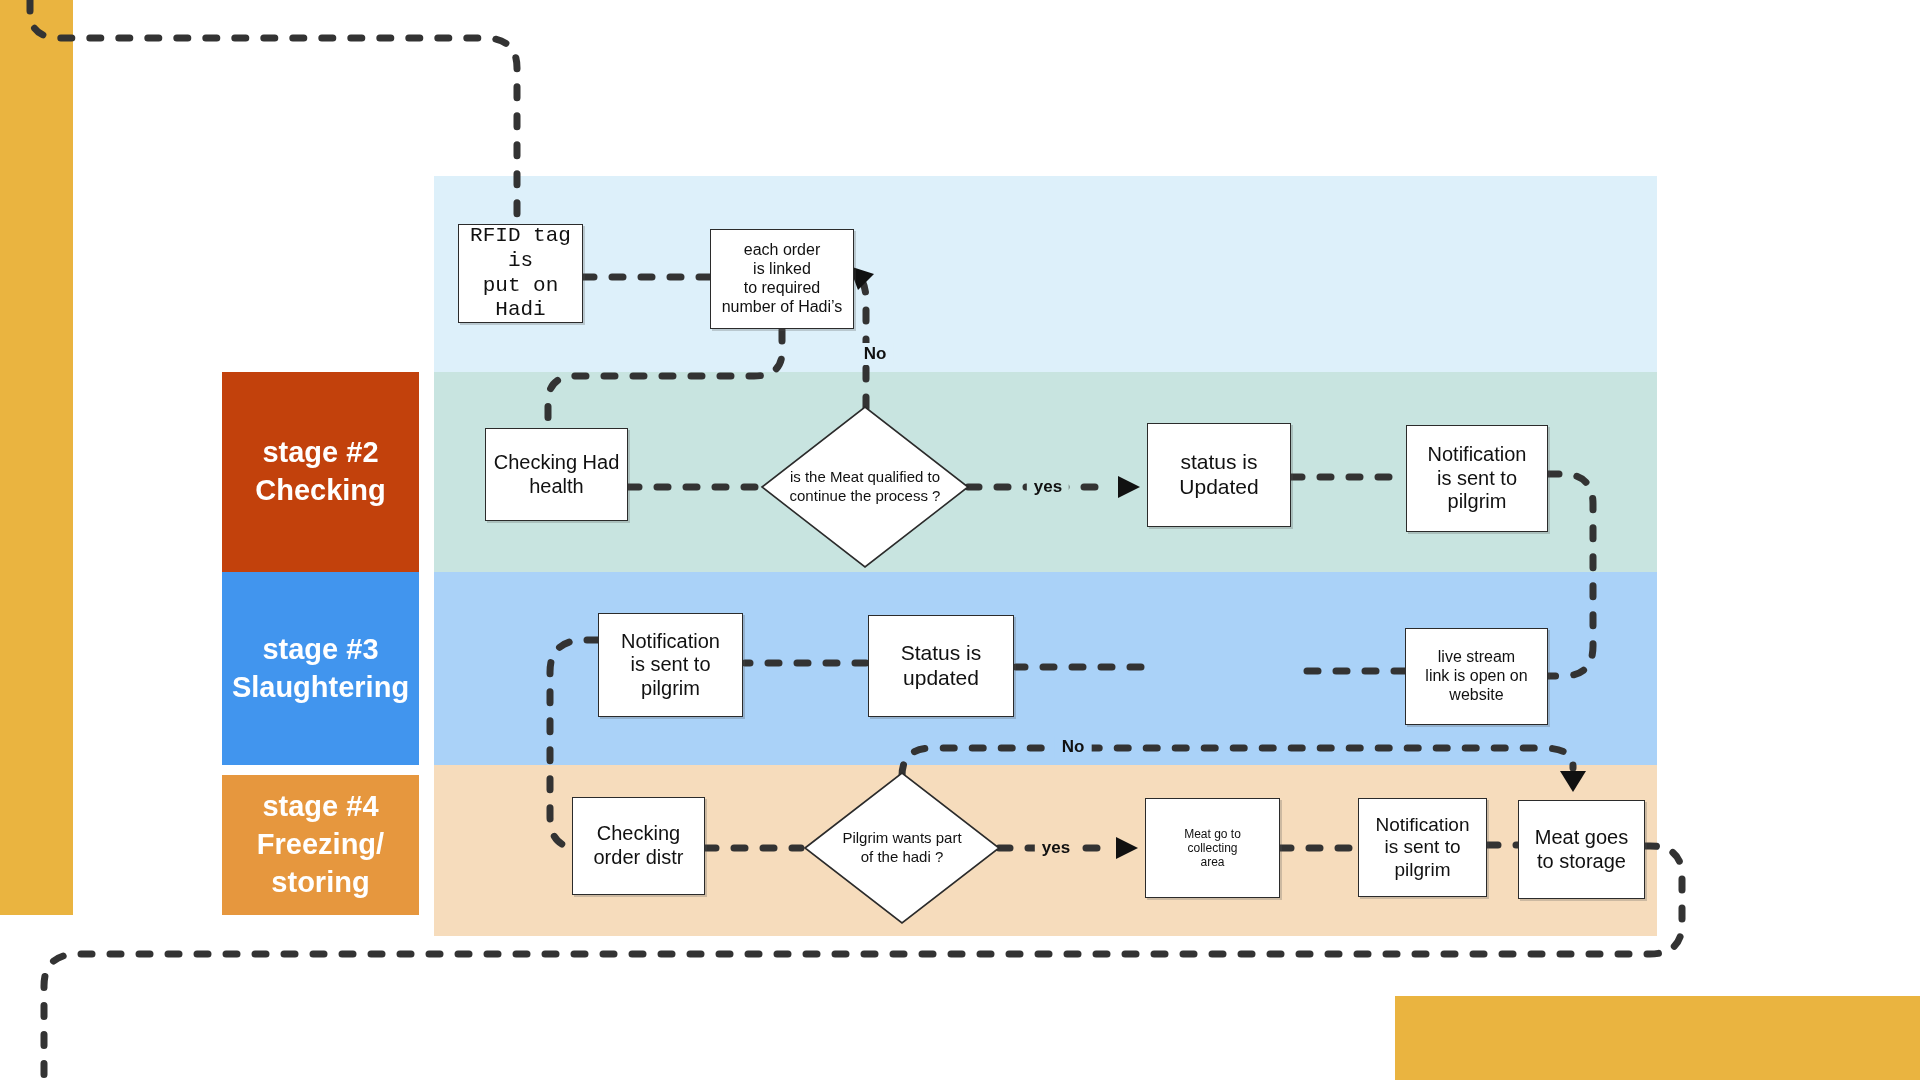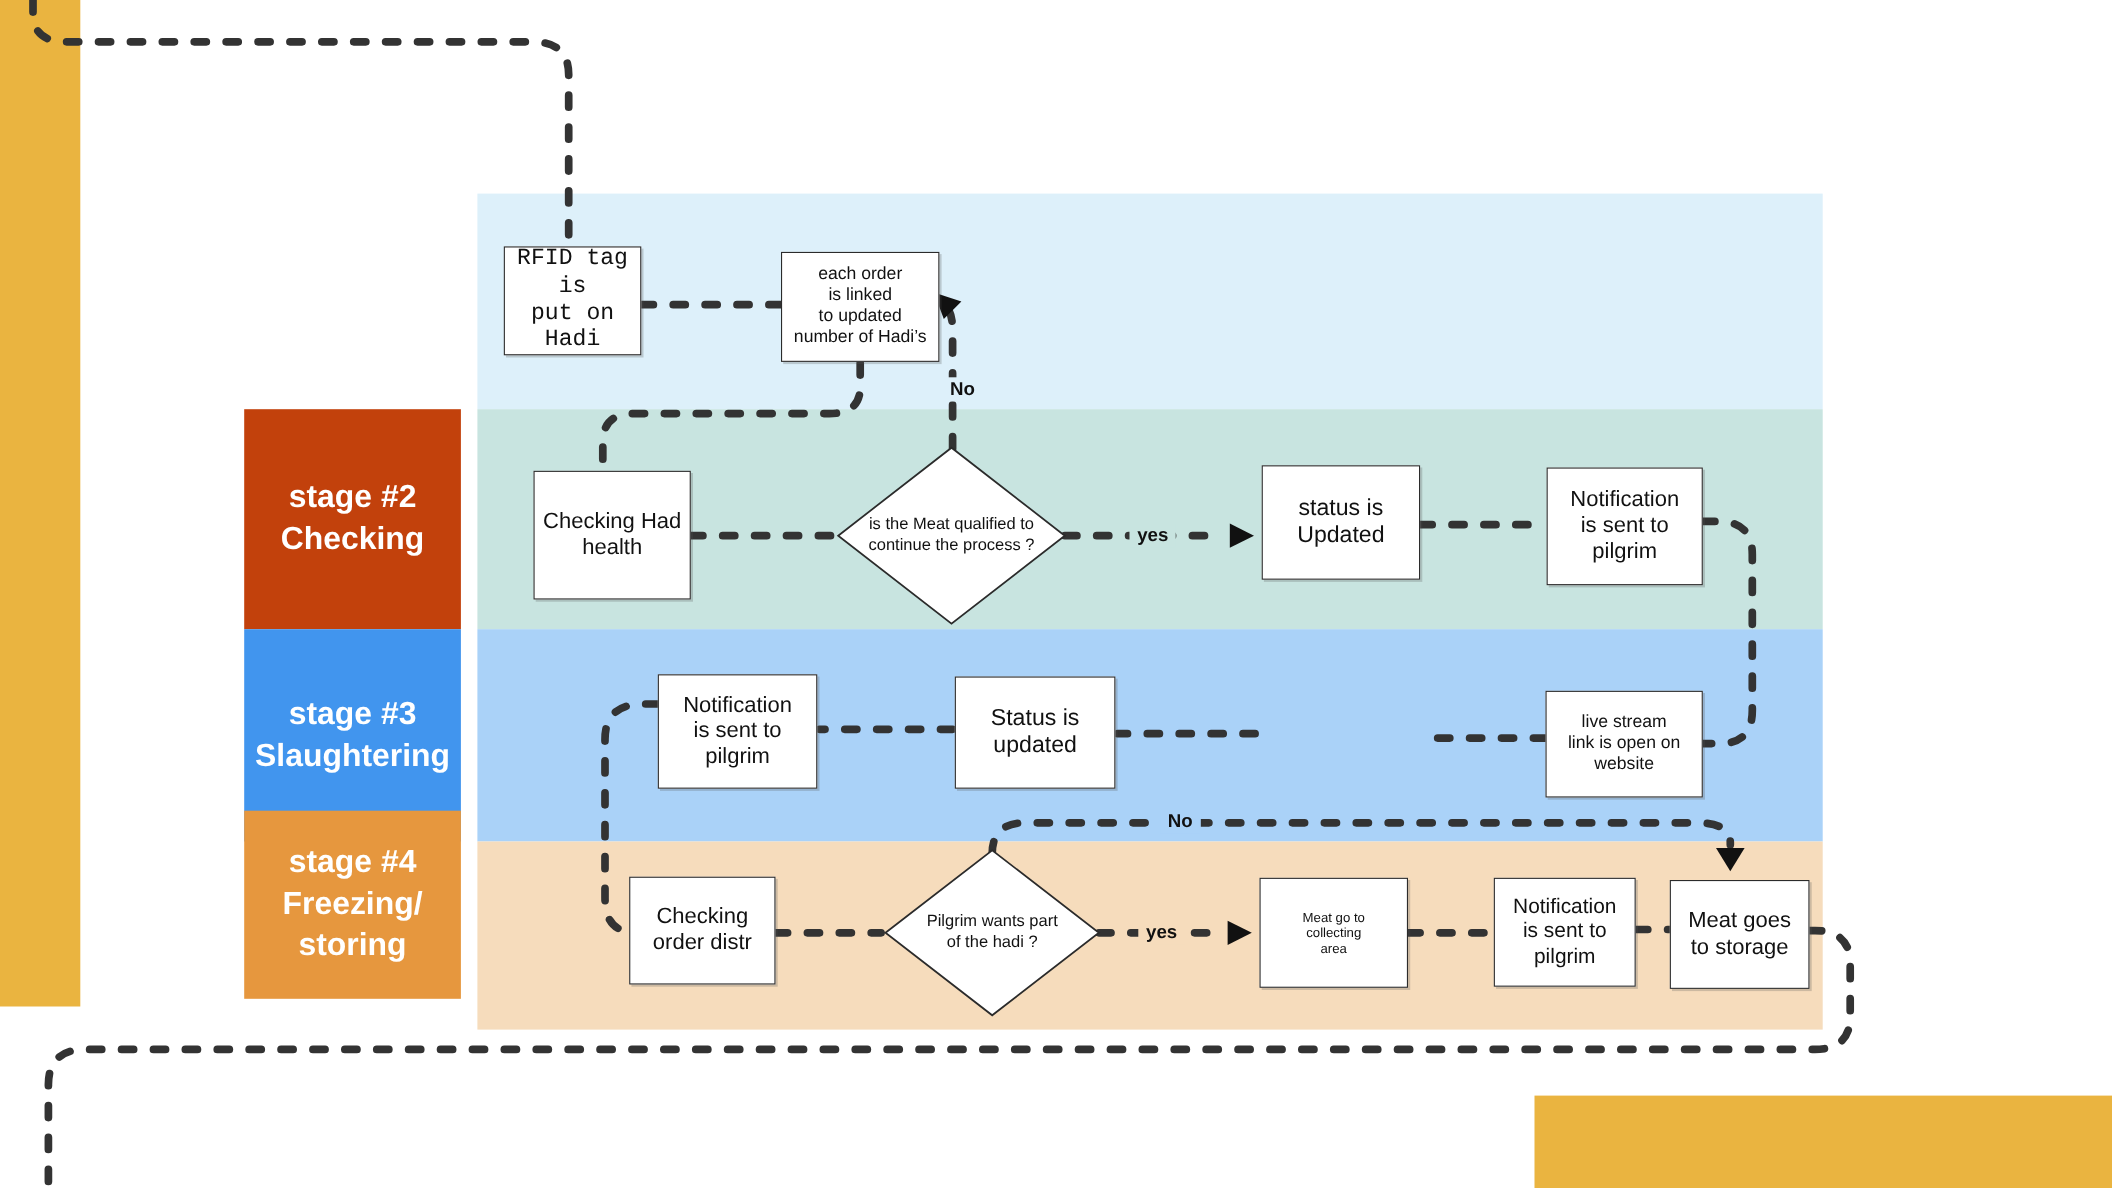--- a/index.html
+++ b/index.html
@@ -50,21 +50,21 @@
 
   <div class="lane-band" style="top:176px;height:196px;background:#ddf0fa;"></div>
   <div class="lane-band" style="top:372px;height:200px;background:#c8e4e0;"></div>
   <div class="lane-band" style="top:572px;height:193px;background:#aad2f8;"></div>
   <div class="lane-band" style="top:765px;height:171px;background:#f6dcbc;"></div>
 
   <div class="lane-label" style="top:372px;height:200px;background:#c2410c;">stage #2
 Checking</div>
   <div class="lane-label" style="top:572px;height:193px;background:#4195ee;">stage #3
 Slaughtering</div>
-  <div class="lane-label" style="top:737px;height:171px;background:#e6973e;">stage #4
+  <div class="lane-label" style="top:775px;height:140px;background:#e6973e;">stage #4
 Freezing/
 storing</div>
 
   <svg width="1920" height="1080" viewBox="0 0 1920 1080">
 
     <path class="dash" d="M 30,0 L 30,12 Q 30,38 60,38 L 484,38 Q 517,38 517,68 L 517,222"></path>
 
     <path class="dash" d="M 583,277 L 710,277"></path>
 
     <path class="dash" d="M 782,330 L 782,352 Q 782,376 754,376 L 576,376 Q 548,376 548,402 L 548,427"></path>
@@ -105,23 +105,23 @@
     <polygon class="arrow" points="1573,792 1560,771 1586,771"></polygon>
 
     <polygon class="diamond" points="762,487 865,407 968,487 865,567"></polygon>
     <polygon class="diamond" points="805,848 902,773 999,848 902,923"></polygon>
   </svg>
 
   <div class="node" style="left:458px;top:224px;width:125px;height:99px;font-size:21px;font-family:Liberation Mono, monospace;">RFID tag is
 put on Hadi</div>
   <div class="node" style="left:710px;top:229px;width:144px;height:100px;font-size:16px;">each order
 is linked
-to updated
+to required
 number of Hadi’s</div>
-  <div class="node" style="left:485px;top:428px;width:143px;height:117px;font-size:20px;">Checking Had
+  <div class="node" style="left:485px;top:428px;width:143px;height:93px;font-size:20px;">Checking Had
 health</div>
   <div class="node" style="left:1147px;top:423px;width:144px;height:104px;font-size:21px;">status is
 Updated</div>
   <div class="node" style="left:1406px;top:425px;width:142px;height:107px;font-size:20px;">Notification
 is sent to
 pilgrim</div>
   <div class="node" style="left:598px;top:613px;width:145px;height:104px;font-size:20px;">Notification
 is sent to
 pilgrim</div>
   <div class="node" style="left:868px;top:615px;width:146px;height:102px;font-size:21px;">Status is

